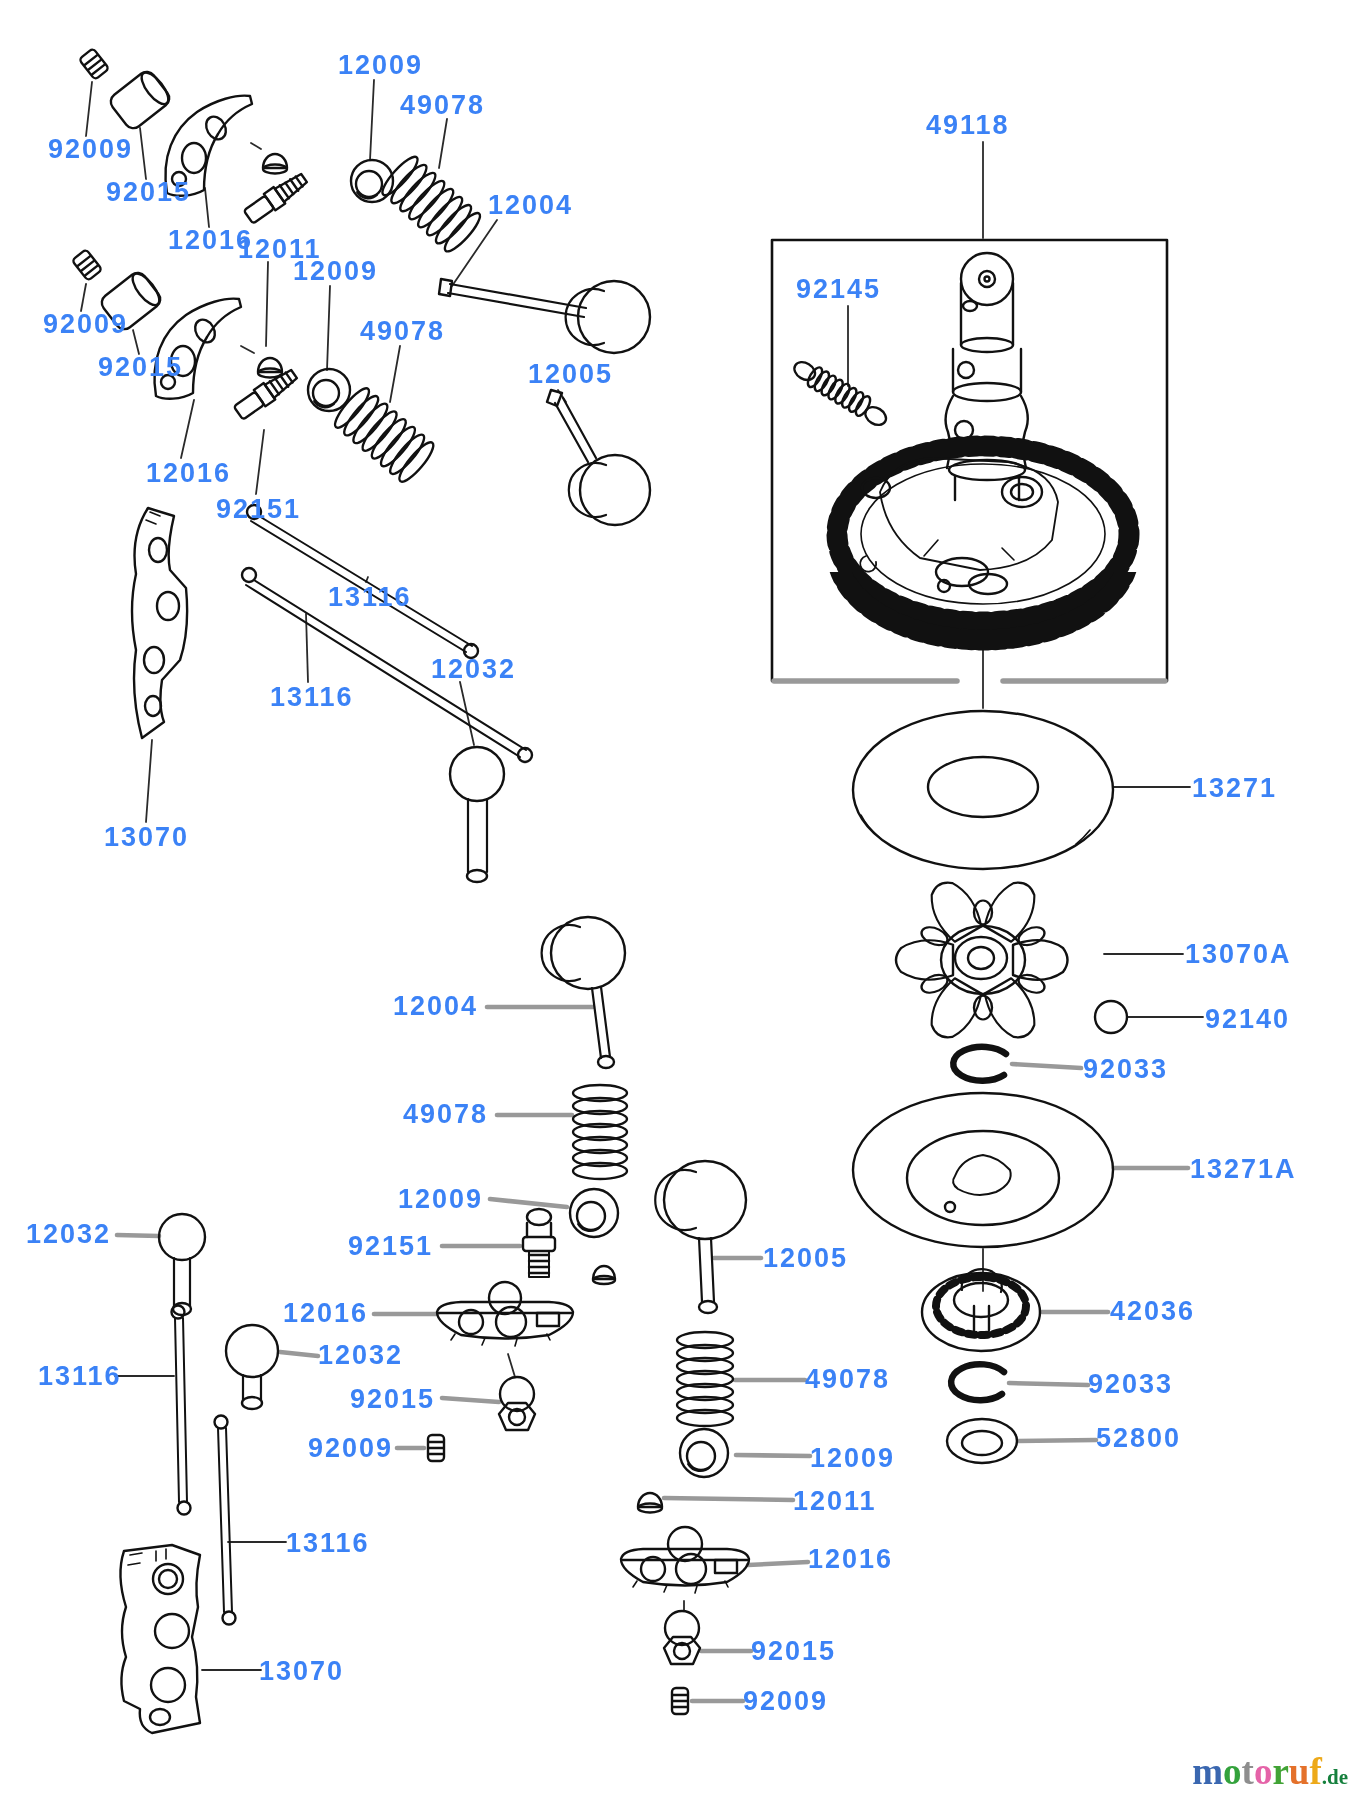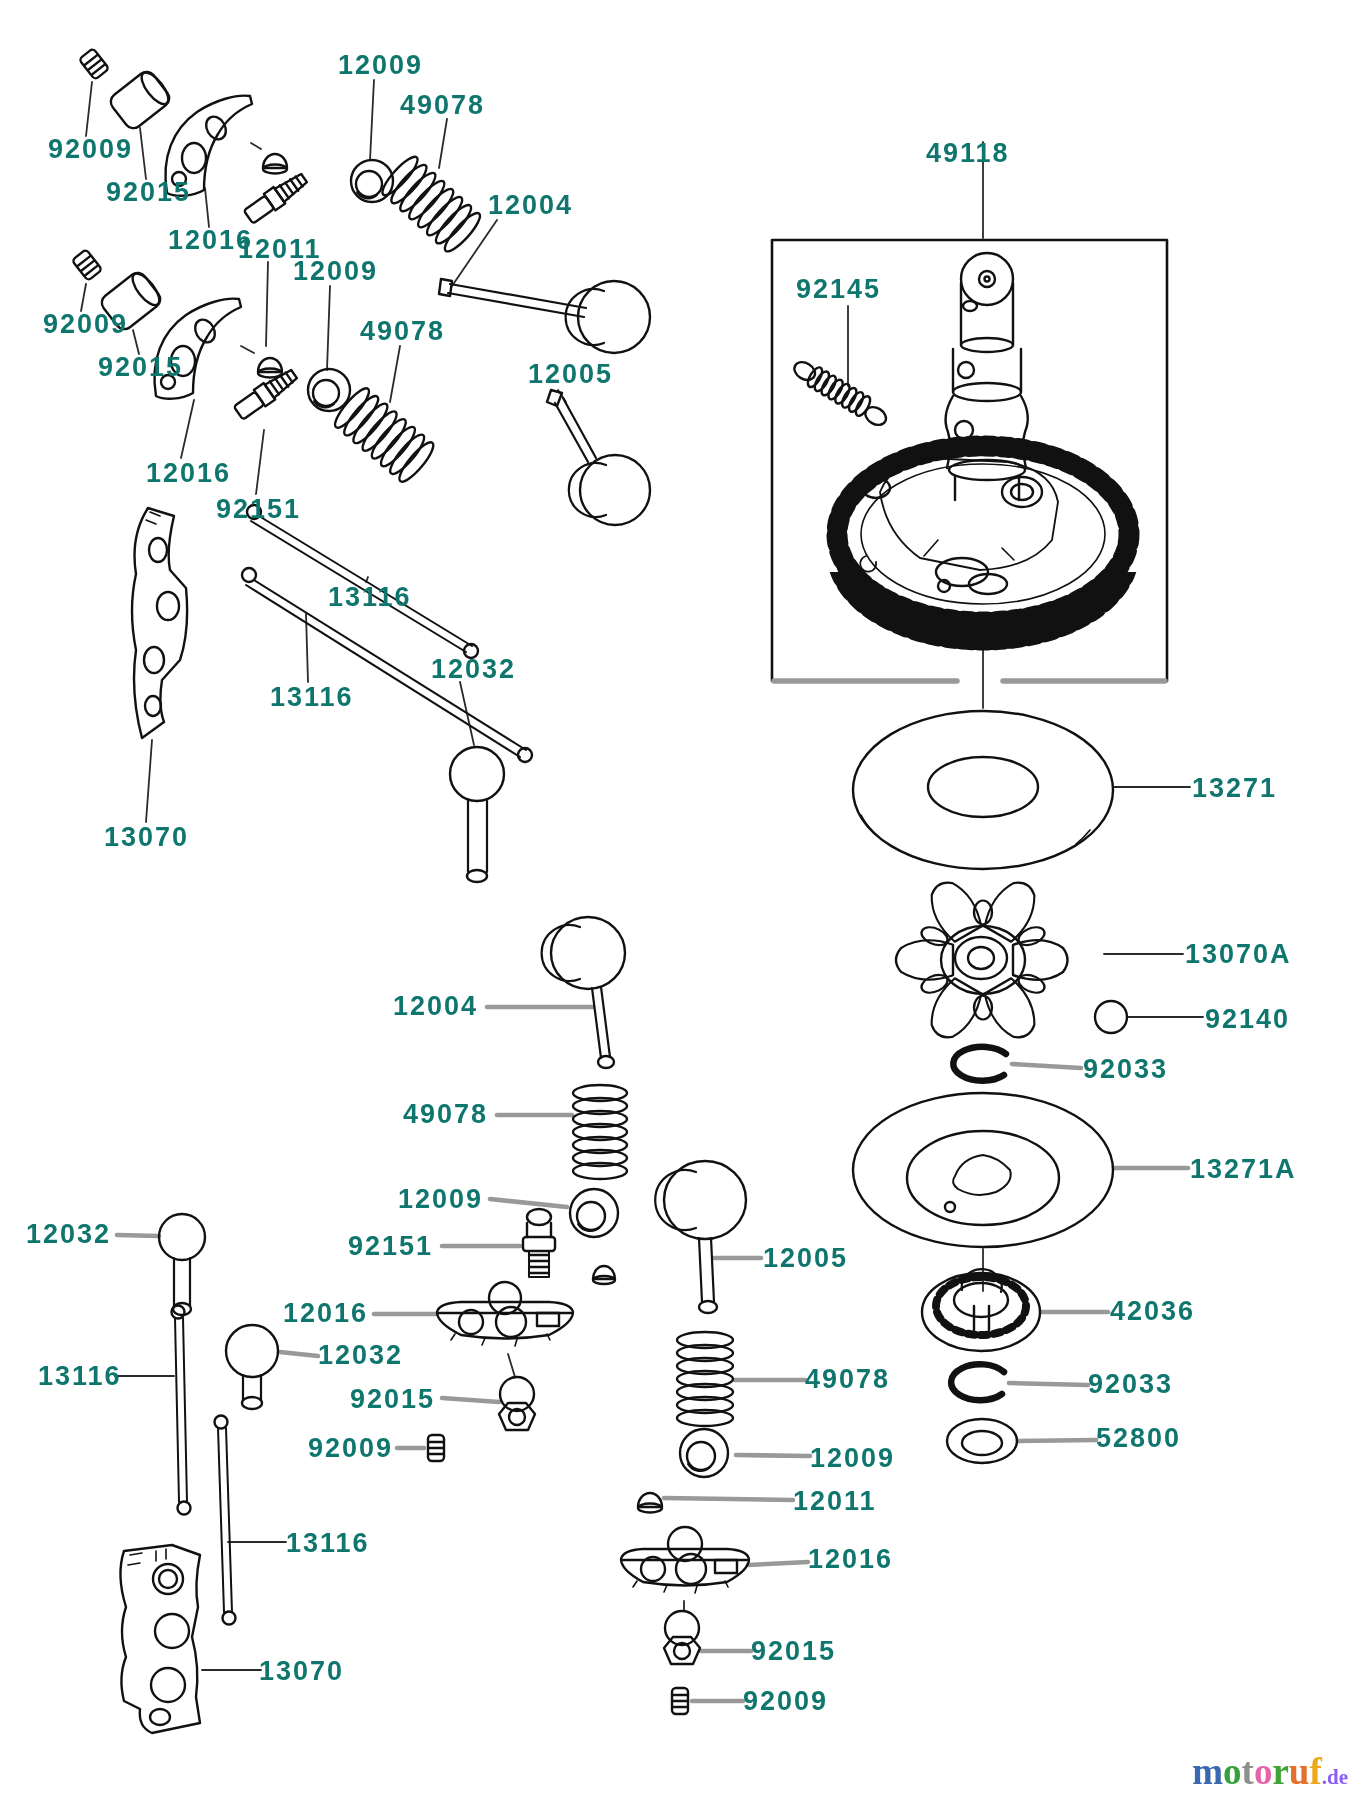--- a/index.html
+++ b/index.html
@@ -1,23 +1,23 @@
 <!DOCTYPE html>
 <html><head>
 <meta charset="utf-8">
 <style>
   html,body{margin:0;padding:0;background:#ffffff;}
   #stage{position:relative;width:1356px;height:1800px;background:#ffffff;overflow:hidden;
          font-family:"Liberation Sans",sans-serif;}
   svg{position:absolute;left:0;top:0;}
   .lbl{position:absolute;font-family:"Liberation Sans",sans-serif;font-weight:bold;
-       font-size:27px;letter-spacing:2px;color:#0f766e;white-space:nowrap;line-height:1;}
+       font-size:27px;letter-spacing:2px;color:#3b82f6;white-space:nowrap;line-height:1;}
   #logo{position:absolute;right:8px;bottom:10px;font-family:"Liberation Serif",serif;
         font-weight:bold;font-size:37px;line-height:1;letter-spacing:0px;}
-  #logo .tld{font-size:21px;color:#8b5cf6;letter-spacing:0;}
+  #logo .tld{font-size:21px;color:#15803d;letter-spacing:0;}
 </style>
 </head>
 <body>
 
 <div id="stage">
 
 <svg width="1356" height="1800" viewBox="0 0 1356 1800" fill="none" stroke="#111" stroke-width="2.4" stroke-linecap="round" stroke-linejoin="round">
 
   <g stroke="#2a2a2a" stroke-width="1.8">
     <line x1="92" y1="82" x2="86" y2="136"></line>
@@ -453,21 +453,21 @@
     <circle cx="56" cy="86" r="17"></circle>
     <circle cx="52" cy="140" r="17"></circle>
     <ellipse cx="44" cy="172" rx="10" ry="8"></ellipse>
     <path d="M14,10 l12,-2 M12,20 l12,-2 M40,6 l0,10 M50,4 l0,10" stroke-width="1.6"></path>
   </g>
 </svg>
 
 <div id="labels">
       <div class="lbl" style="left: 338px; top: 52px;">12009</div>
       <div class="lbl" style="left: 400px; top: 92px;">49078</div>
-      <div class="lbl" style="left: 926px; top: 112px; margin-top: 28px;">49118</div>
+      <div class="lbl" style="left: 926px; top: 112px;">49118</div>
       <div class="lbl" style="left: 48px; top: 136px;">92009</div>
       <div class="lbl" style="left: 106px; top: 179px;">92015</div>
       <div class="lbl" style="left: 488px; top: 192px;">12004</div>
       <div class="lbl" style="left: 168px; top: 227px;">12016</div>
       <div class="lbl" style="left: 238px; top: 236px;">12011</div>
       <div class="lbl" style="left: 293px; top: 258px;">12009</div>
       <div class="lbl" style="left: 796px; top: 276px; text-align: right;">92145</div>
       <div class="lbl" style="left: 43px; top: 311px;">92009</div>
       <div class="lbl" style="left: 360px; top: 318px;">49078</div>
       <div class="lbl" style="left: 98px; top: 354px;">92015</div>

